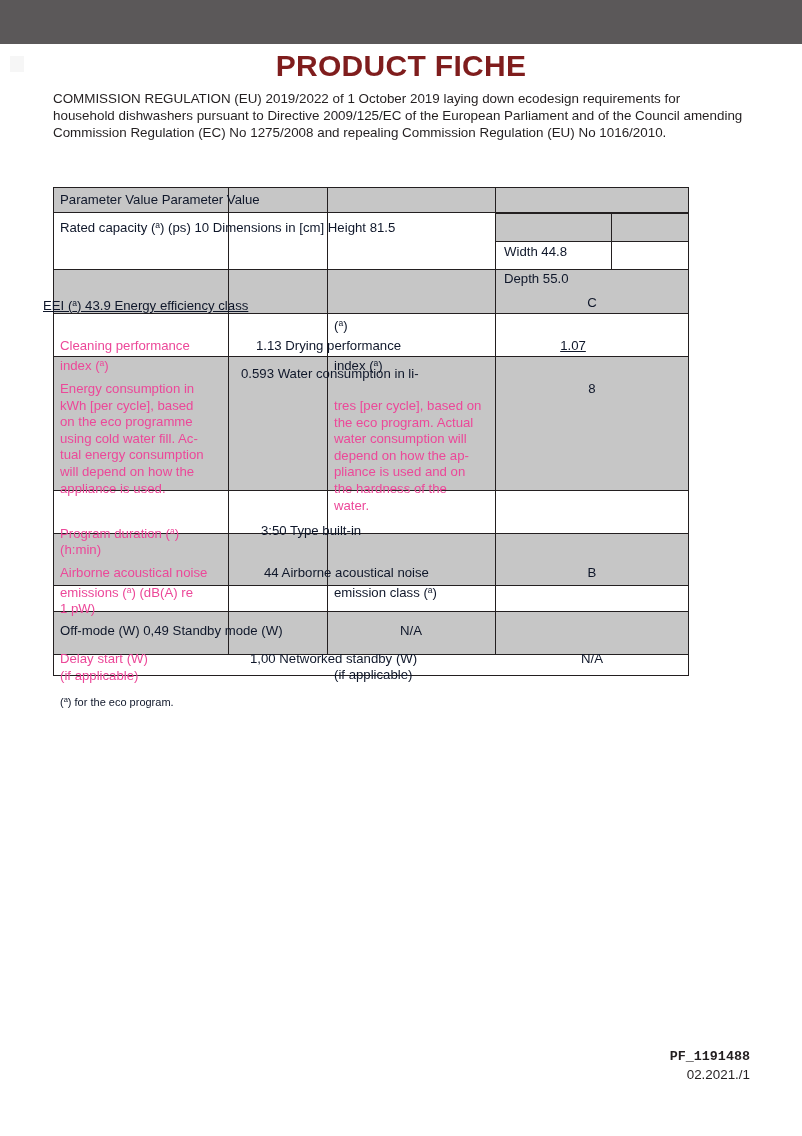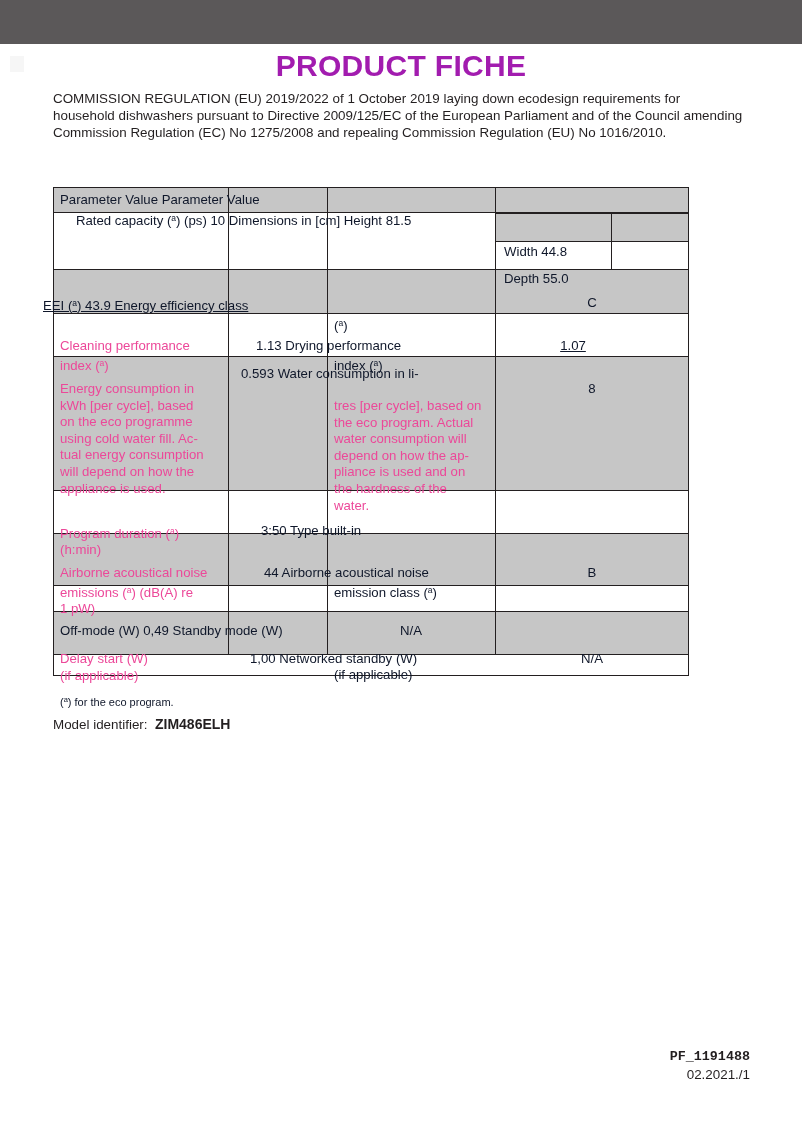--- a/index.html
+++ b/index.html
@@ -29,21 +29,21 @@
     background: #f6f6f6;
   }
   #page-title {
     position: absolute;
     left: 0; top: 49px;
     width: 802px;
     text-align: center;
     font-size: 30px;
     font-weight: bold;
     letter-spacing: 0.3px;
-    color: #a21caf;
+    color: #7f1d1d;
   }
   #intro {
     position: absolute;
     left: 53px; top: 90px;
     width: 690px;
     font-size: 13.4px;
     line-height: 17.1px;
     color: #231f20;
   }
   
@@ -196,21 +196,21 @@
   <tr>
     <td class="white" colspan="5" style="height:20px"></td>
   </tr>
 </tbody>
   </table>
 
 <div id="overlay">
 
   <div class="otext" style="left:60px; top:192px;">Parameter Value Parameter Value</div>
 
-  <div class="otext" style="left:60px; top:210px;margin-left:16px;">Rated capacity (<sup class="fn">a</sup>) (ps) 10 Dimensions in [cm] Height 81.5</div>
+  <div class="otext" style="left:60px; top:217px;">Rated capacity (<sup class="fn">a</sup>) (ps) 10 Dimensions in [cm] Height 81.5</div>
 
   <div class="otext" style="left:504px; top:244px;">Width 44.8</div>
   <div class="otext" style="left:504px; top:271px;">Depth 55.0</div>
 
   <div class="otext" style="left:43px; top:295px;text-decoration:underline;">EEI (<sup class="fn">a</sup>) 43.9 Energy efficiency class</div>
   <div class="otext" style="left:334px; top:315px;">(<sup class="fn">a</sup>)</div>
   <div class="otext ctr" style="left:497px; top:295px; width:190px; text-align:center;">C</div>
 
   <div class="wrapbox" style="left:60px; top:338px; width:170px;">Cleaning performance<br>index (<sup class="fn">a</sup>)</div>
   <div class="otext" style="left:256px; top:338px;">1.13 Drying performance</div>
@@ -235,19 +235,18 @@
 
   <div class="wrapbox" style="left:60px; top:651px; width:170px;">Delay start (W)<br>(if applicable)</div>
   <div class="otext" style="left:250px; top:651px;">1,00 Networked standby (W)</div>
   <div class="otext" style="left:334px; top:667px;">(if applicable)</div>
   <div class="otext ctr" style="left:497px; top:651px; width:190px; text-align:center;">N/A</div>
 
   <div class="otext" style="left:60px; top:692px; font-size:11px;">(<sup class="fn" style="font-size:7.5px">a</sup>) for the eco program.</div>
 </div>
 
 <div id="supplier">
-  <div><span>Model identifier:</span>&nbsp; <b>ZIM486ELH</b></div>
 </div>
 
 <div id="footer">
   <div class="code">PF_1191488</div>
   <div>02.2021./1</div>
 </div>
 
 </body></html>

